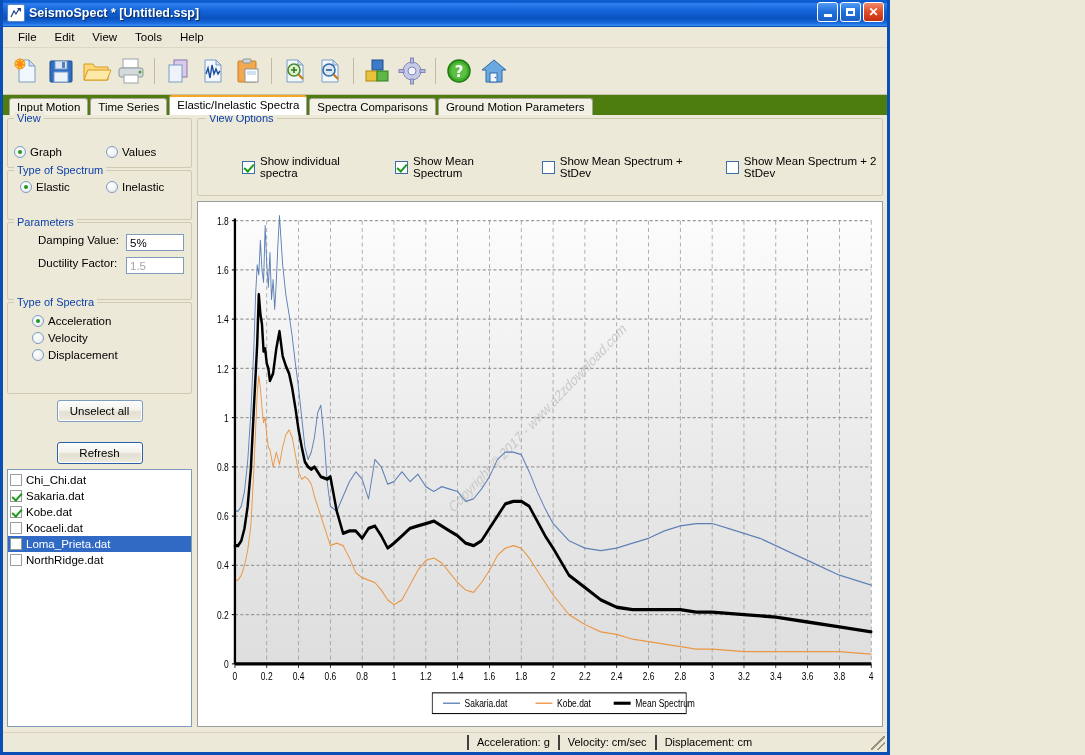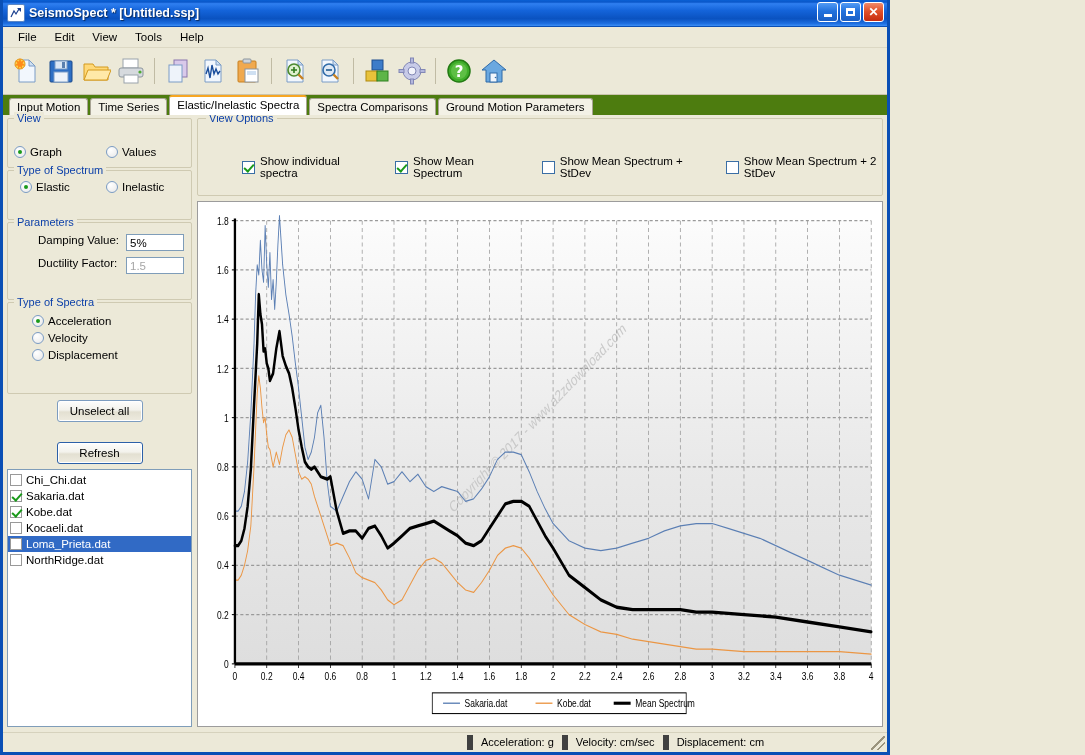--- a/index.html
+++ b/index.html
@@ -150,21 +150,21 @@
   }
   .plot{position:absolute;left:0;top:0;width:100%;height:100%;}
   
   .statusbar{
     position:absolute;left:0;bottom:0;width:100%;height:20px;
     background:#ece9d8;border-top:1px solid #d6d2bd;
     display:flex;align-items:center;box-sizing:border-box;
     padding-left:4px;
   }
   .sbcell{
-    border-left:6px solid #404040;height:15px;line-height:15px;
+    border-left:2px solid #404040;height:15px;line-height:15px;
     padding:0 8px;font-size:11px;color:#000;box-sizing:border-box;
   }
   .sbspacer{flex:1;}
   .sbgrip{
     width:14px;height:14px;margin-right:2px;margin-left:auto;
     background:
       linear-gradient(135deg,transparent 46%,#9a947d 46%,#9a947d 54%,transparent 54%),
       linear-gradient(135deg,transparent 70%,#9a947d 70%,#9a947d 78%,transparent 78%);
   }
 </style>

